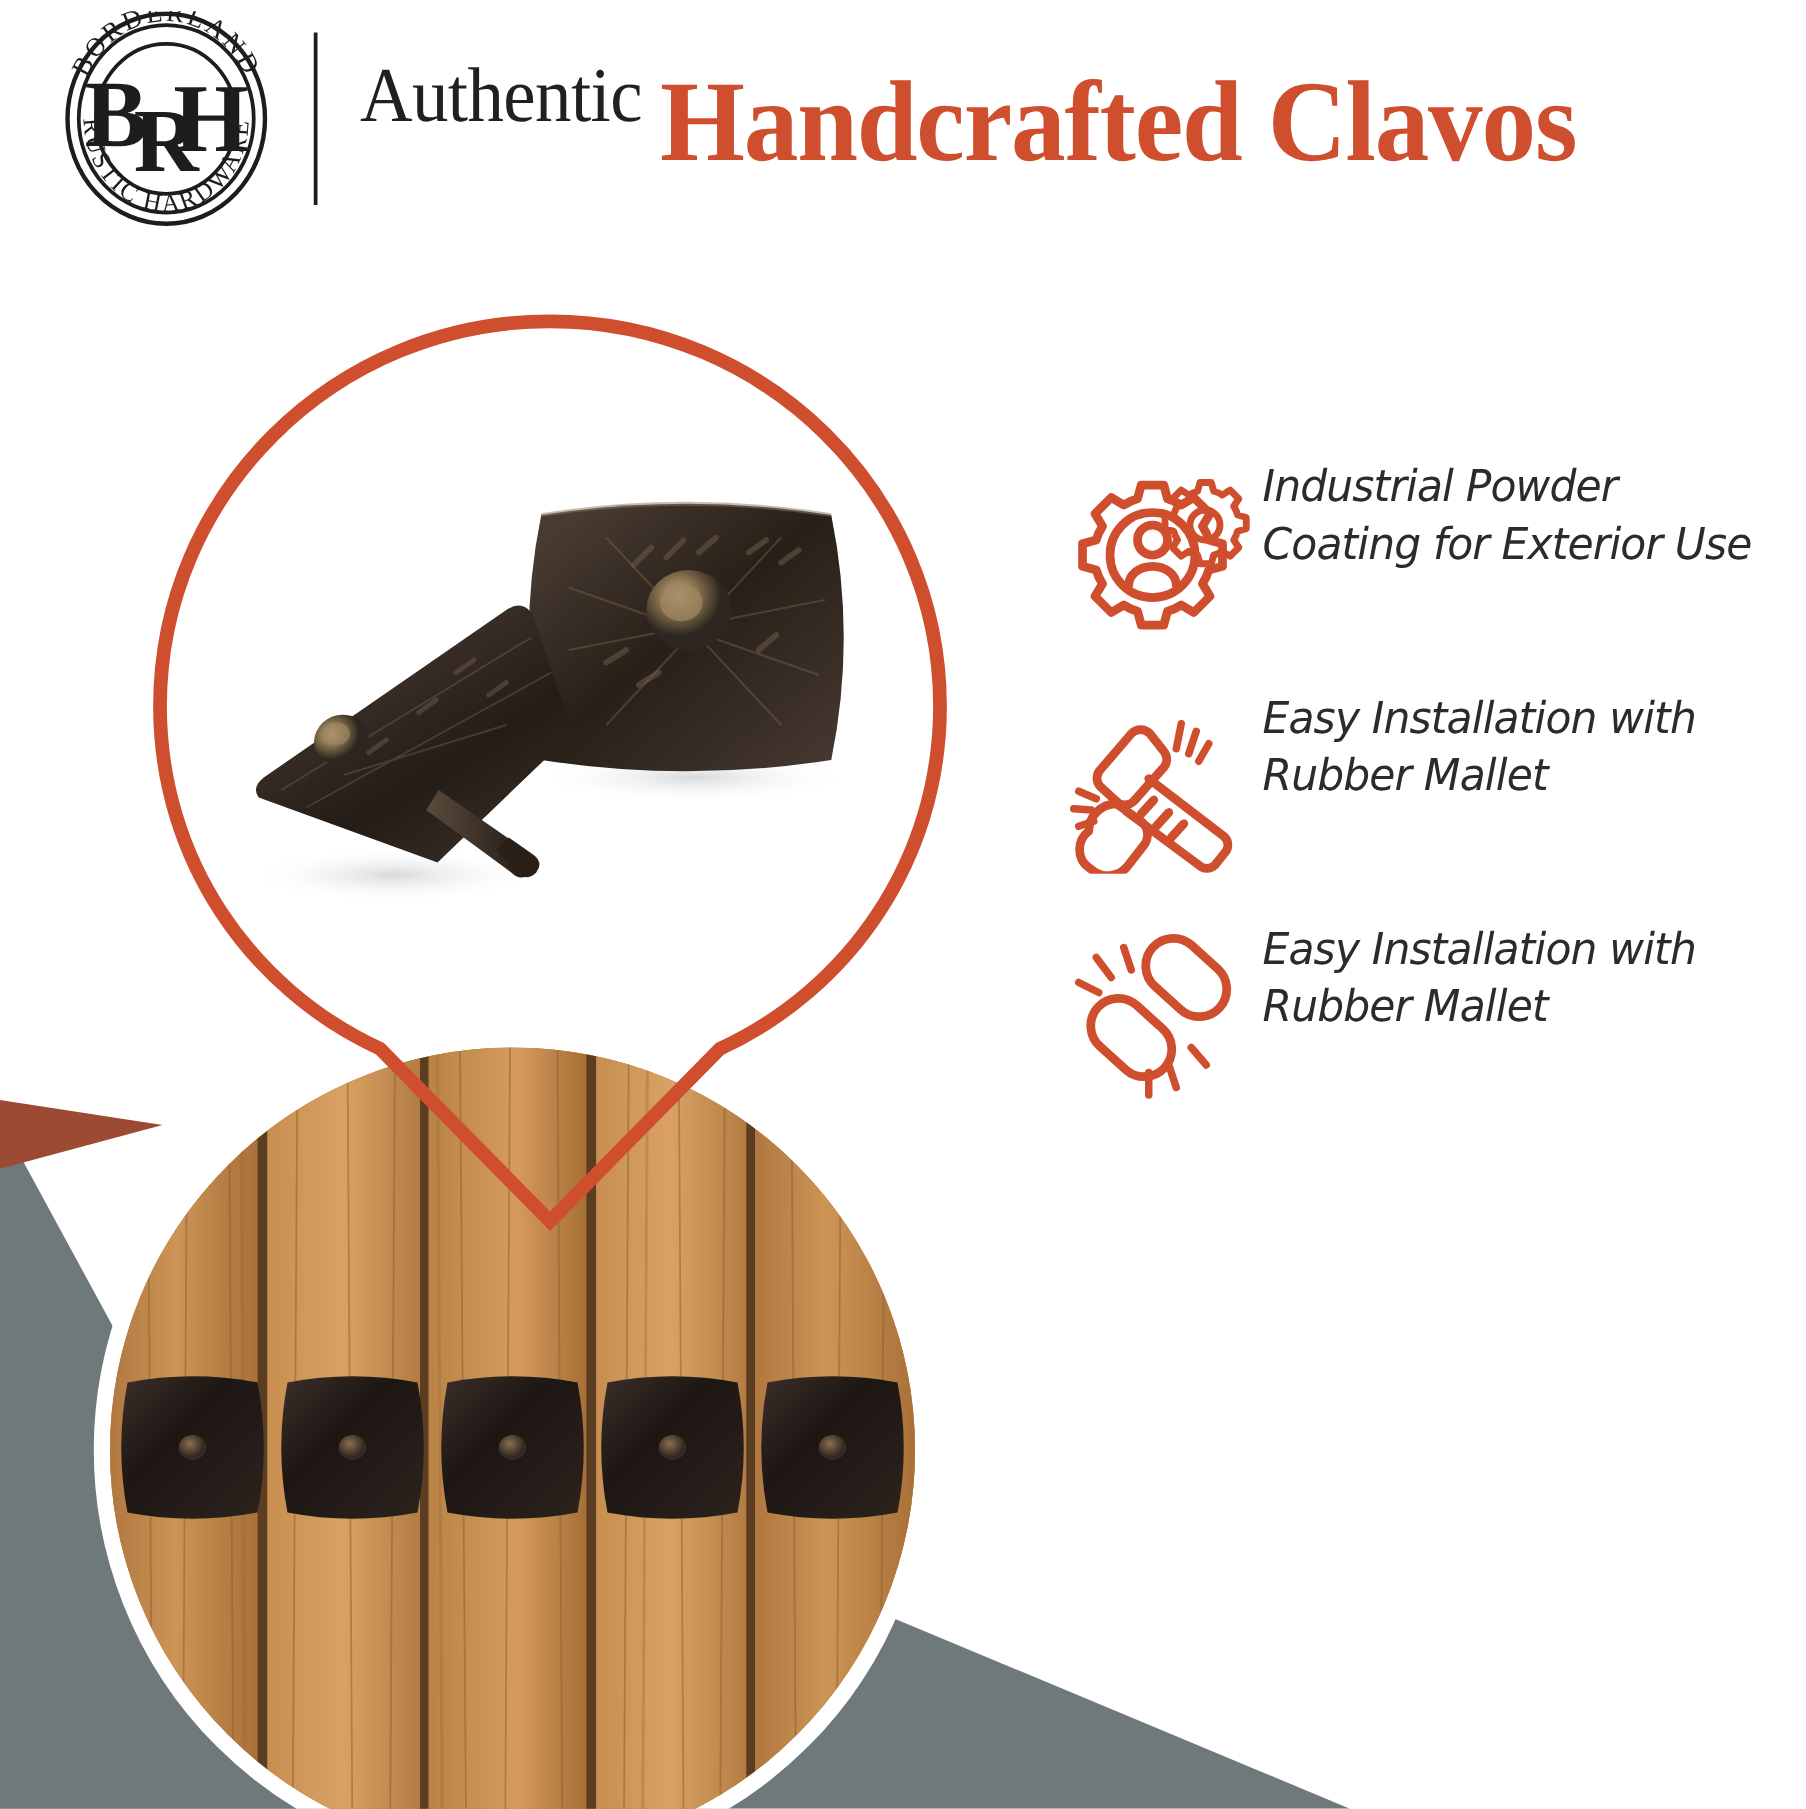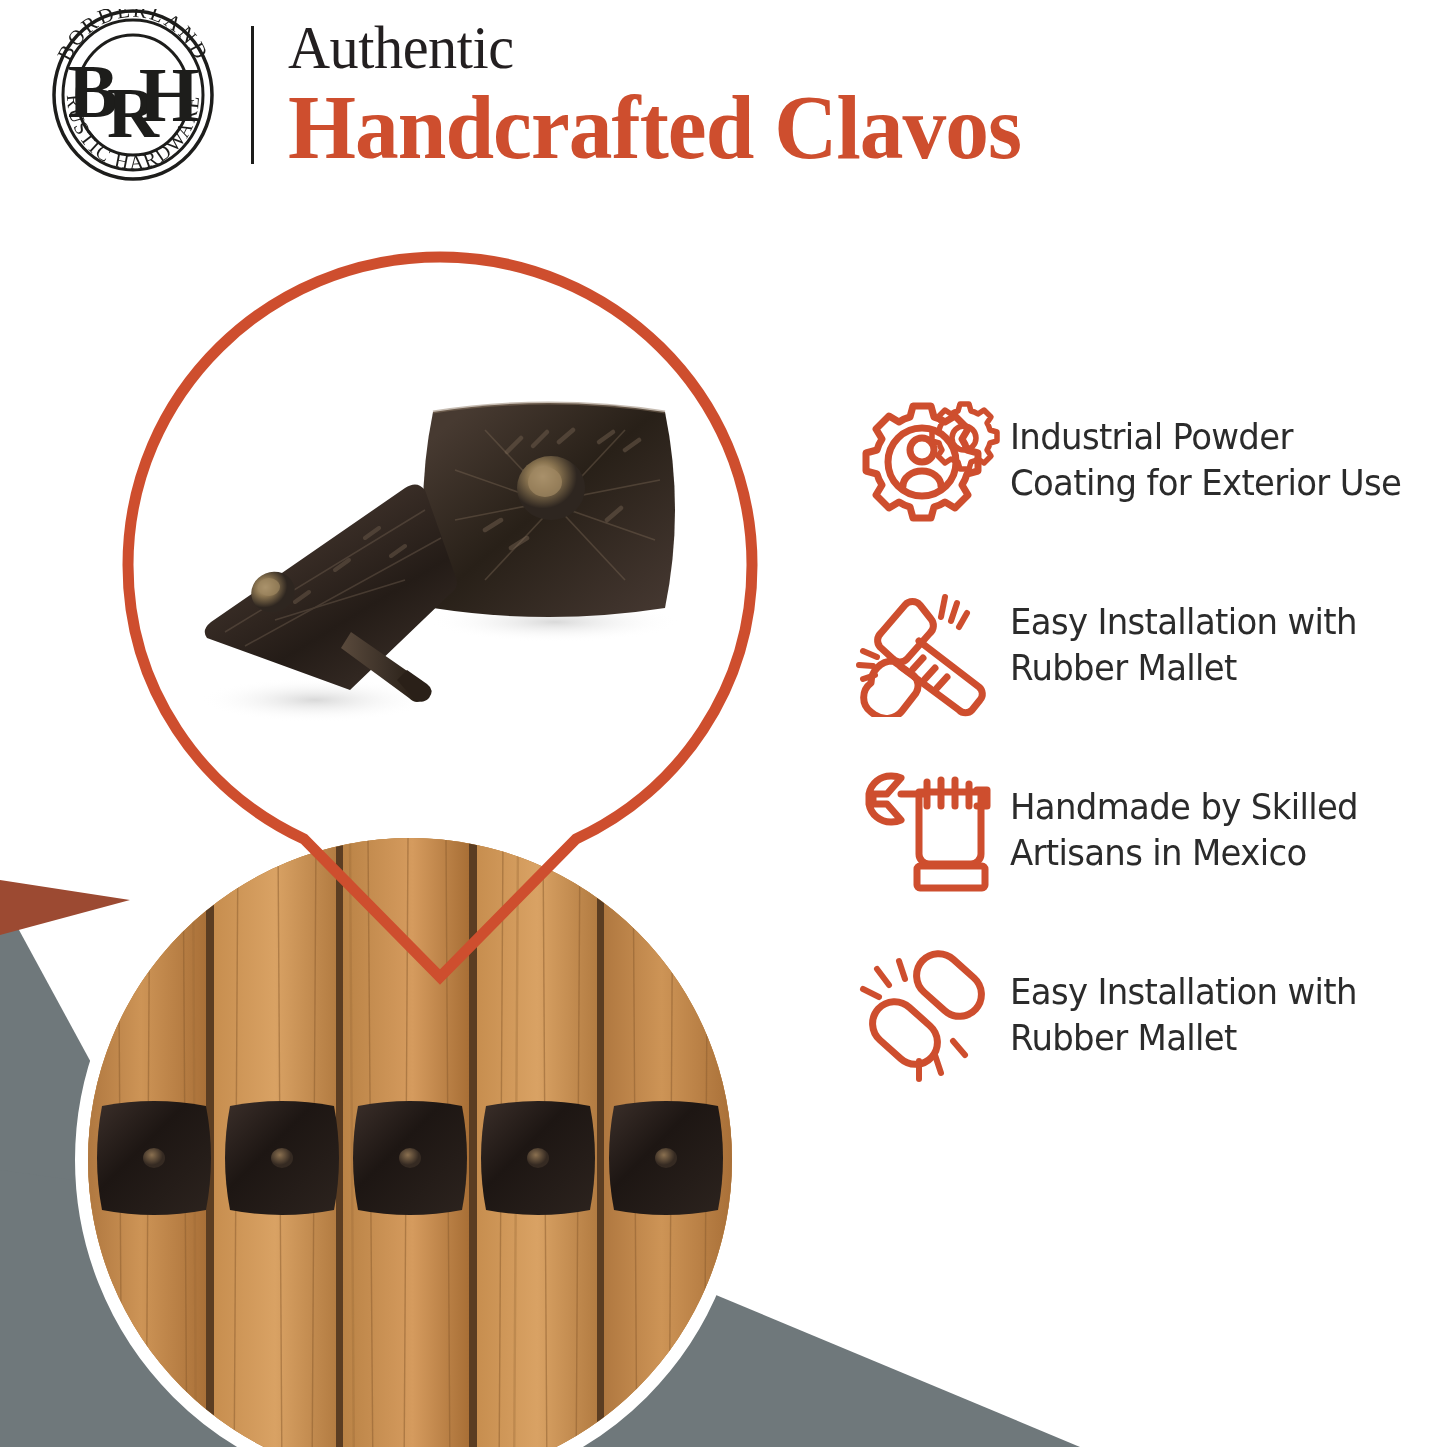--- a/index.html
+++ b/index.html
@@ -13,21 +13,21 @@
 
   
   .bg-layer { position:absolute; inset:0; overflow:hidden; z-index:0; }
 
   
   .header { position:absolute; top:0; left:0; width:1445px; height:190px; z-index:5;
             display:flex; align-items:center; }
   .logo-wrap { width:205px; height:175px; margin-left:30px; display:flex;
                align-items:center; justify-content:center; }
   .divider { width:3px; height:138px; background:#1d1d1b; margin-left:16px; margin-right:34px; }
-  .title-block { display:flex; flex-direction:column; justify-content:flex-start; }
+  .title-block { display:flex; flex-direction:row; justify-content:flex-start; }
   .title-top {
     font-family:"Liberation Serif", serif;
     font-size:62px; line-height:0.98; color:#231f20;
     letter-spacing:-0.5px;
     transform:scaleX(0.94); transform-origin:left center;
   }
   .title-main {
     font-family:"Liberation Serif", serif;
     font-weight:bold;
     font-size:92px; line-height:1.0; color:#ce4e2e;
@@ -47,21 +47,21 @@
     position:absolute; left:75px; top:645px; width:670px; height:670px;
     border-radius:50%;
     border:13px solid #ffffff;
     overflow:hidden; z-index:3;
     background:#c08a4e;
   }
   .door-inner { position:absolute; inset:0; }
 
   
   .features { position:absolute; left:845px; top:368px; width:600px; z-index:5; }
-  .feature-row { display:flex; align-items:center; height:185px; }
+  .feature-row { display:flex; height:185px;font-style:italic; }
   .feature-icon { width:165px; min-width:165px; height:150px;
                   display:flex; align-items:center; justify-content:center; }
   .feature-text {
     font-family:"DejaVu Sans", sans-serif;
     font-size:35px; line-height:1.30; color:#2b2b2b;
     letter-spacing:-0.7px;
     transform:scaleX(0.97); transform-origin:left center;
   }
 </style>
 </head>
@@ -347,48 +347,20 @@
           <line x1="10" y1="104" x2="22" y2="100"></line>
         </g>
       </svg>
     </div>
     <div class="feature-text">
       <div>Easy Installation with</div>
       <div>Rubber Mallet</div>
     </div>
   </div>
 
-  <div class="feature-row">
-    <div class="feature-icon">
-      <svg width="150" height="142" viewBox="0 0 150 142" fill="none" stroke="#ce4e2e" stroke-width="7" stroke-linejoin="round" stroke-linecap="round">
-
-        <path d="M16 34 a22 22 0 0 1 22 -18 a22 22 0 0 1 10 2 l-14 16 h-14 v10 h14 l14 16
-                 a22 22 0 0 1 -10 2 a22 22 0 0 1 -22 -18 Z"></path>
-
-        <line x1="48" y1="34" x2="72" y2="34"></line>
-
-        <g>
-          <path d="M74 22 v24"></path>
-          <path d="M88 20 v26"></path>
-          <path d="M102 20 v26"></path>
-          <path d="M116 24 v22"></path>
-        </g>
-
-        <path d="M124 30 h10 v16 h-10"></path>
-
-        <path d="M66 32 h62 v62 a10 10 0 0 1 -10 10 h-42 a10 10 0 0 1 -10 -10 Z"></path>
-
-        <rect x="64" y="106" width="68" height="22" rx="3"></rect>
-      </svg>
-    </div>
-    <div class="feature-text">
-      <div>Handmade by Skilled</div>
-      <div>Artisans in Mexico</div>
-    </div>
-  </div>
 
   <div class="feature-row">
     <div class="feature-icon">
       <svg width="150" height="142" viewBox="0 0 150 142" fill="none" stroke="#ce4e2e" stroke-width="7" stroke-linejoin="round" stroke-linecap="round">
 
         <rect x="60" y="18" width="72" height="44" rx="22" transform="rotate(42 96 40)"></rect>
 
         <rect x="16" y="66" width="72" height="44" rx="22" transform="rotate(42 52 88)"></rect>
 
         <g stroke-width="6">

